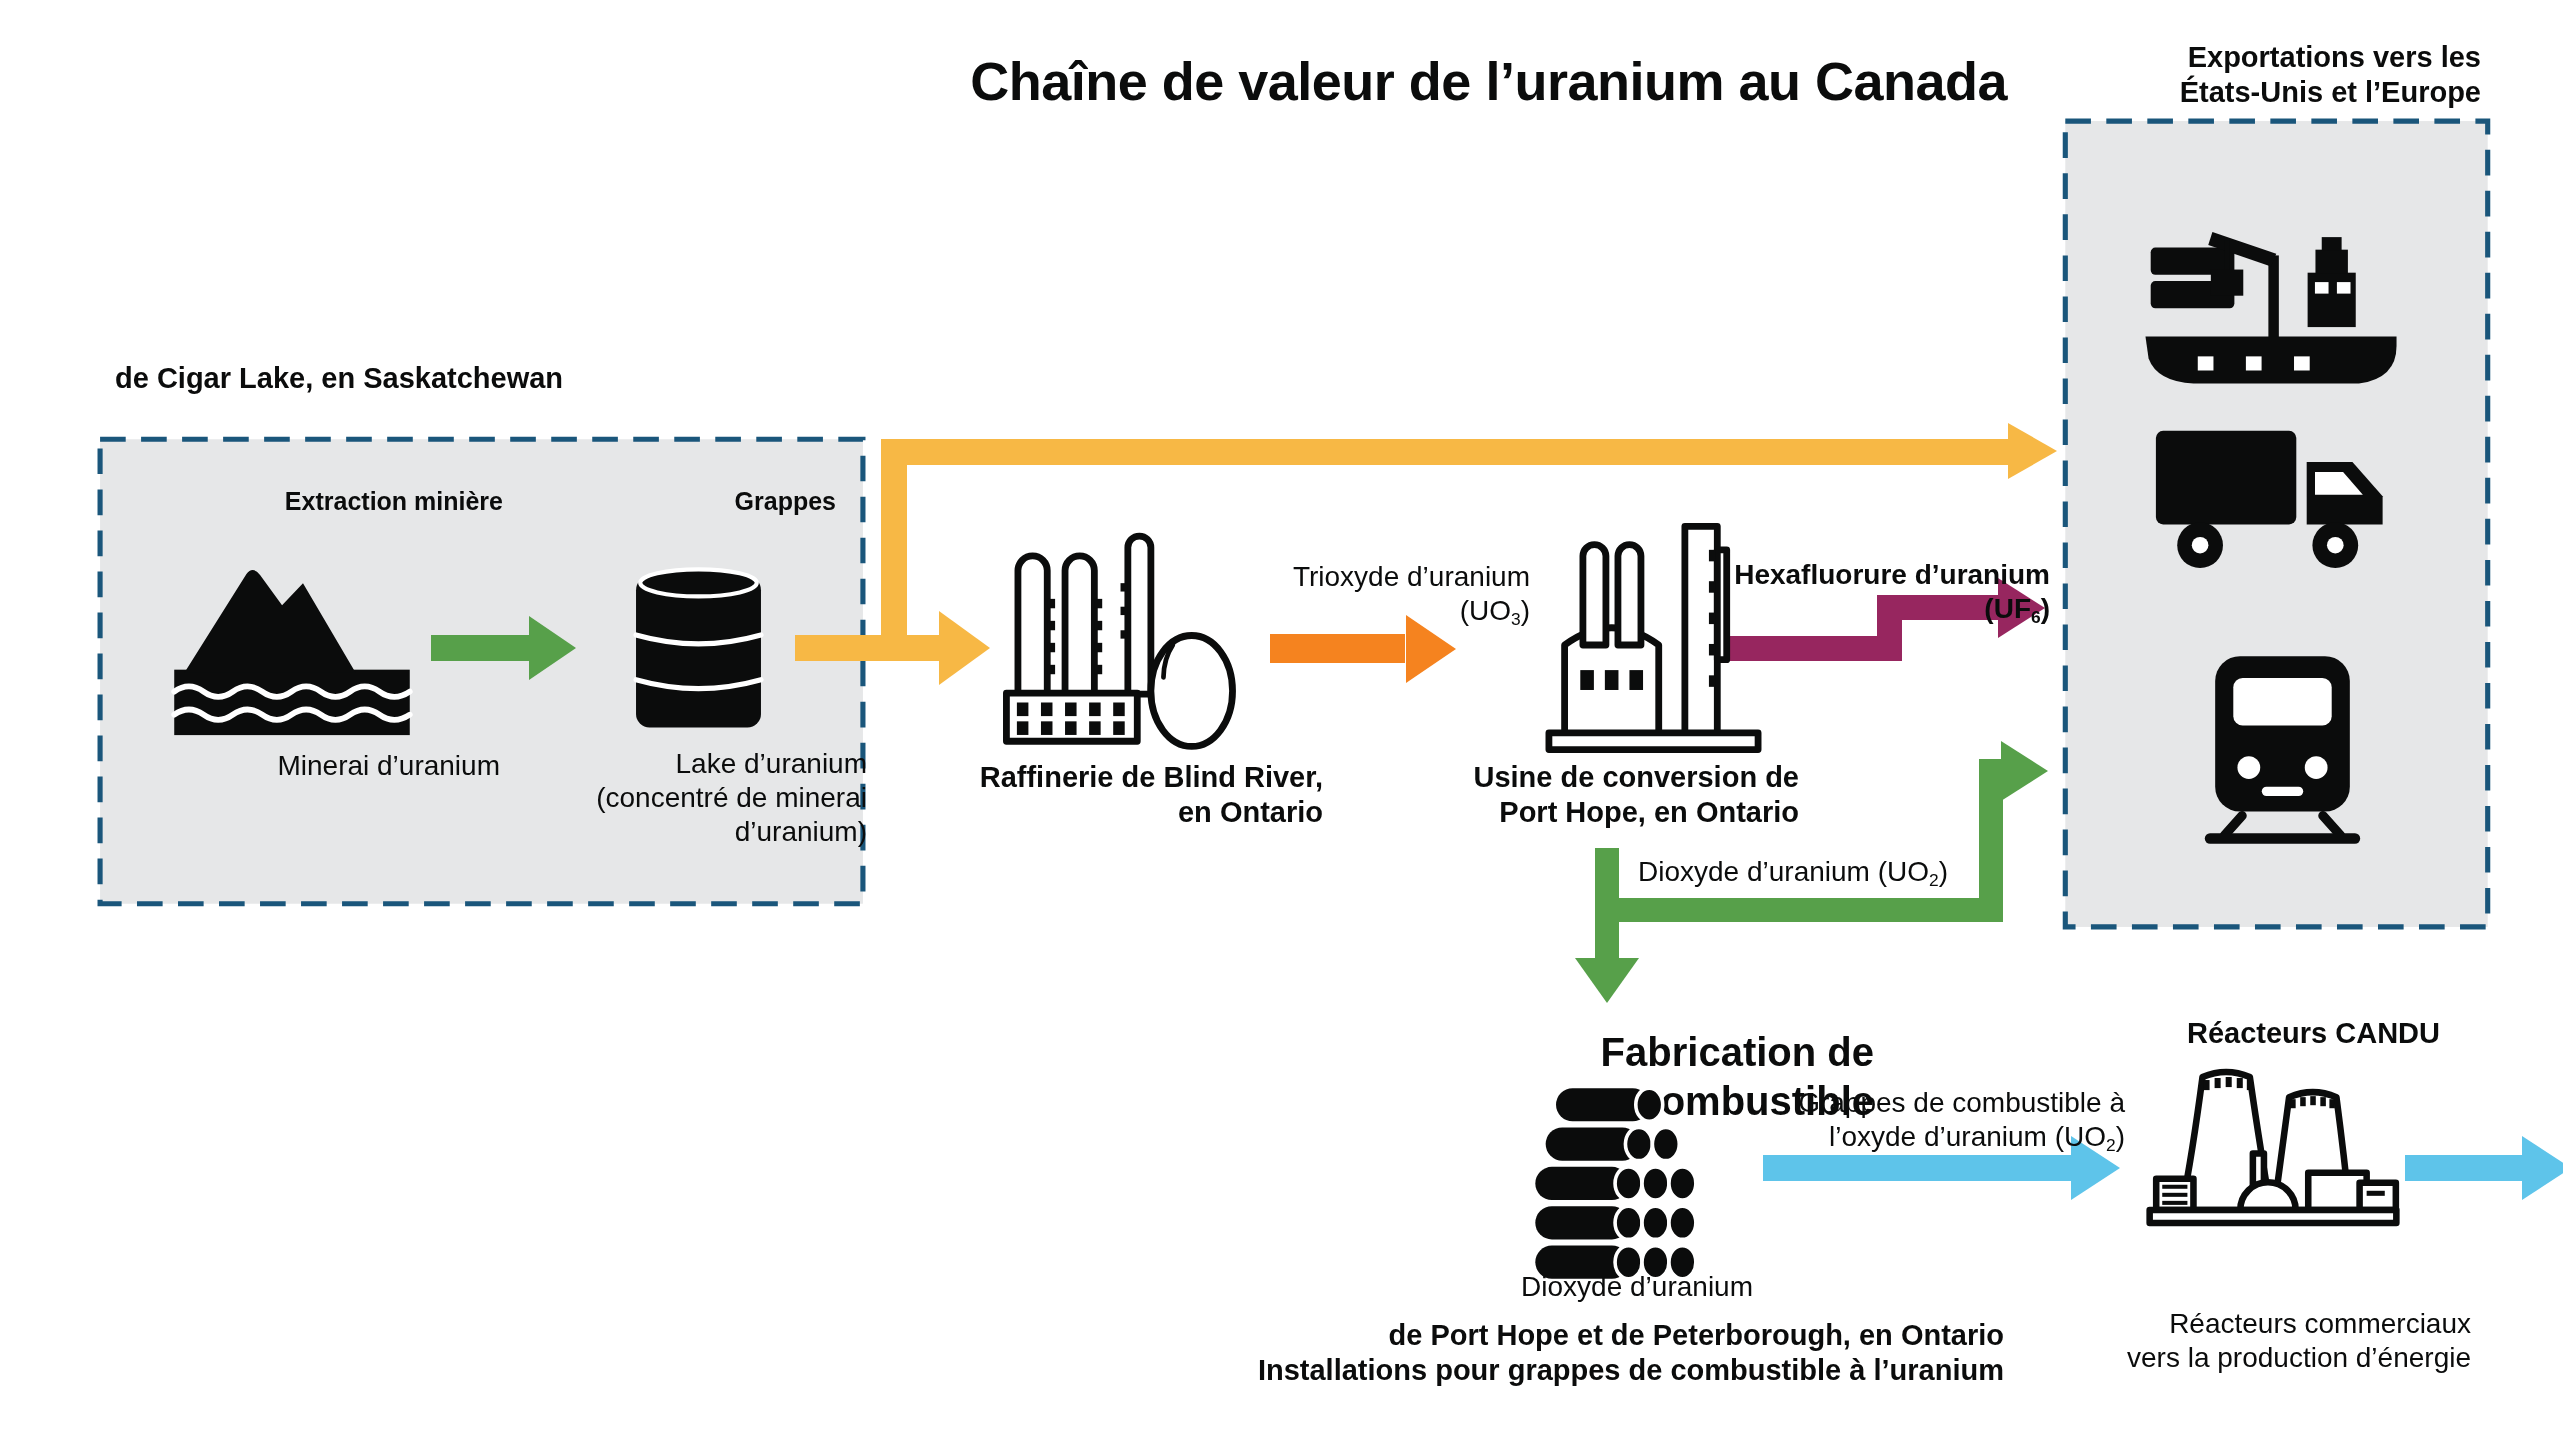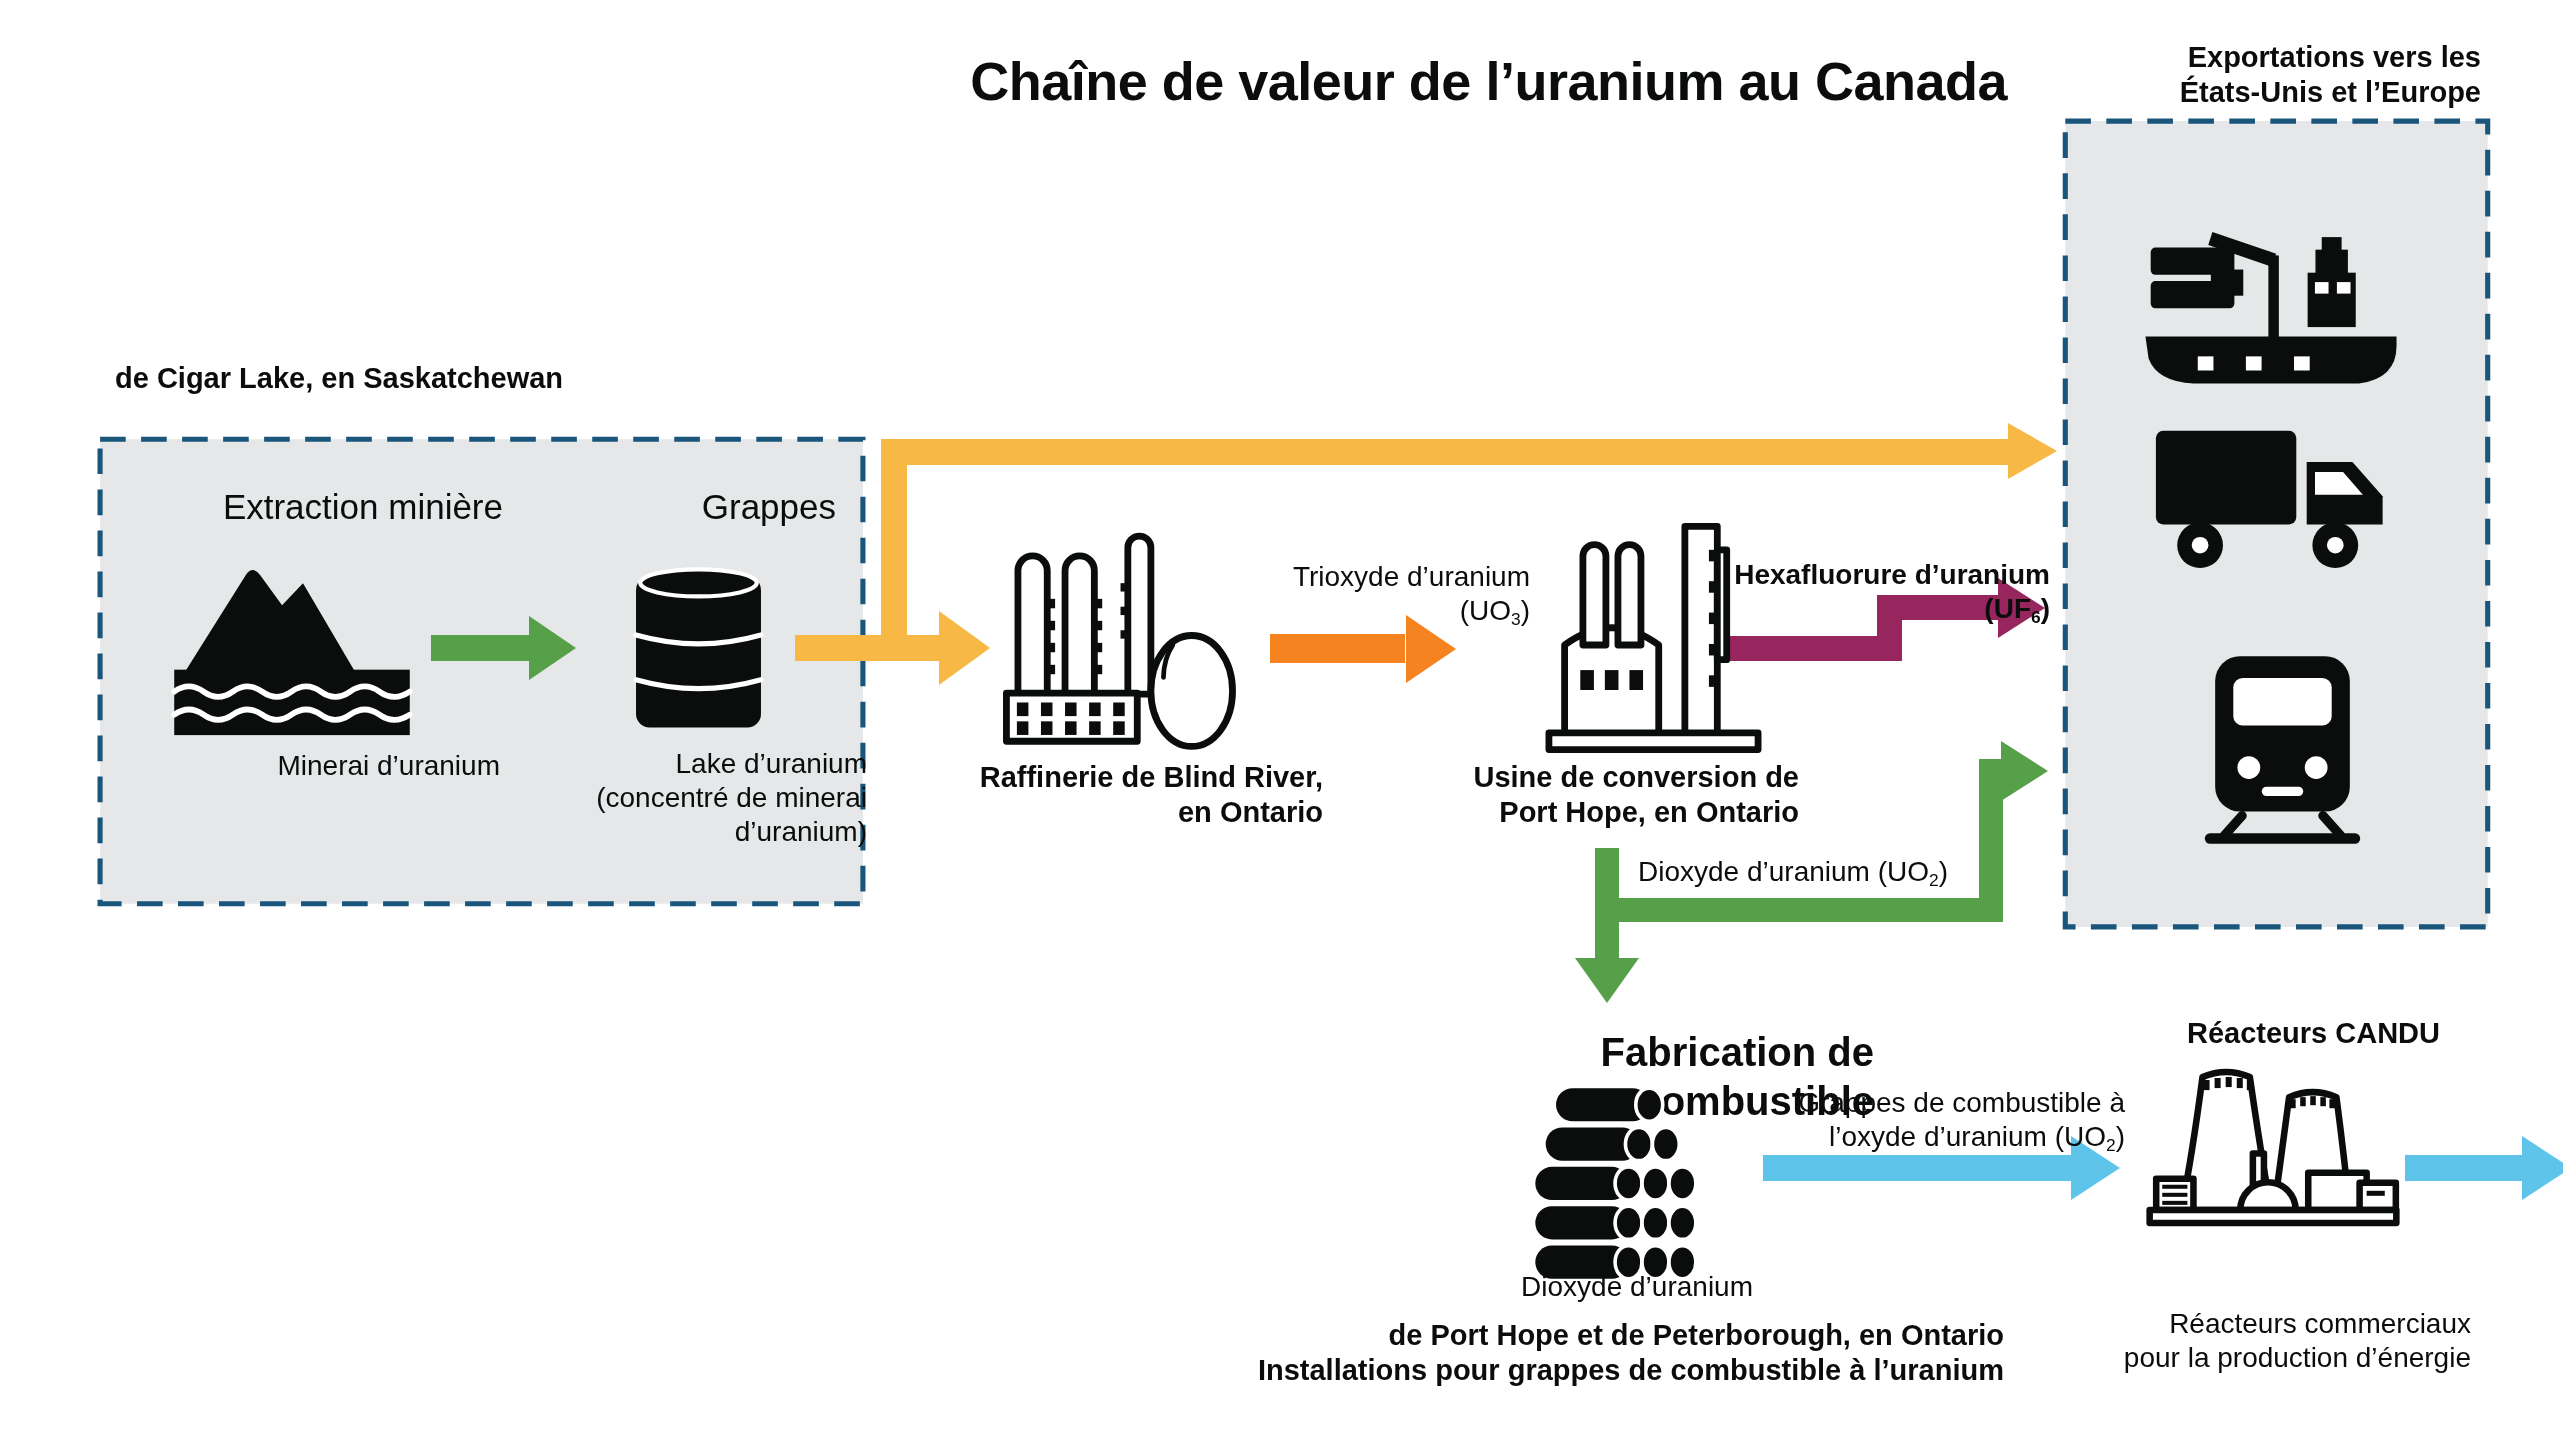--- a/index.html
+++ b/index.html
@@ -3,21 +3,21 @@
 <meta charset="utf-8">
 <style>
   html,body{margin:0;padding:0;background:#ffffff;}
   .canvas{
     position:relative;width:2860px;height:1450px;overflow:hidden;background:#ffffff;
     font-family:"Liberation Sans","DejaVu Sans",sans-serif;color:#0b0c0c;
   }
   .lbl{position:absolute;line-height:1.22;}
   .ctr{text-align:right;}
   .f-title{font-size:54px;font-weight:700;letter-spacing:-0.5px;}
-  .f-h{font-size:35px;font-weight:400;}
+  .f-h{font-size:25px;font-weight:700;}
   .f-big{font-size:40px;font-weight:700;}
   .f-b{font-size:29px;font-weight:700;}
   .f-r{font-size:28px;font-weight:400;}
   sub{font-size:0.62em;vertical-align:-0.28em;}
   .seg{position:absolute;}
   .seg.yellow{background:var(--yellow);}
   .seg.green{background:var(--green);}
   .seg.orange{background:var(--orange);}
   .seg.maroon{background:var(--maroon);}
   .seg.blue{background:var(--blue);}
@@ -238,21 +238,21 @@
     <rect class="ink" x="70" y="252" width="50" height="8"></rect>
       <rect class="ink" x="70" y="268" width="50" height="8"></rect>
       <rect class="ink" x="70" y="284" width="50" height="8"></rect>
     <rect class="stroke" x="360" y="228" width="116" height="74"></rect>
     <rect class="stroke" x="462" y="248" width="72" height="54"></rect>
     <rect class="ink" x="476" y="264" width="36" height="10"></rect>
     <rect class="stroke" x="45" y="302" width="490" height="26"></rect>
   </svg>
   <div class="lbl f-r ctr" style="left:2076px;top:1307px;width:395px;">
     <div>Réacteurs commerciaux</div>
-    <div>pour la production d’énergie</div>
+    <div>vers la production d’énergie</div>
   </div>
 
   <div class="lbl f-r ctr" style="left:2548px;top:1323px;width:267px;">Combustible épuisé</div>
 
   <svg style="left:2135px;top:205px;" width="272" height="195" viewBox="0 0 520 370">
     <rect class="ink" x="30" y="80" width="160" height="52" rx="9"></rect>
     <rect class="ink" x="30" y="144" width="160" height="52" rx="9"></rect>
     <rect class="ink" x="255" y="95" width="20" height="158"></rect>
     <path class="ink" d="M148,50 L270,92 L260,116 L140,75 Z"></path>
     <rect class="ink" x="172" y="66" width="9" height="60"></rect>

